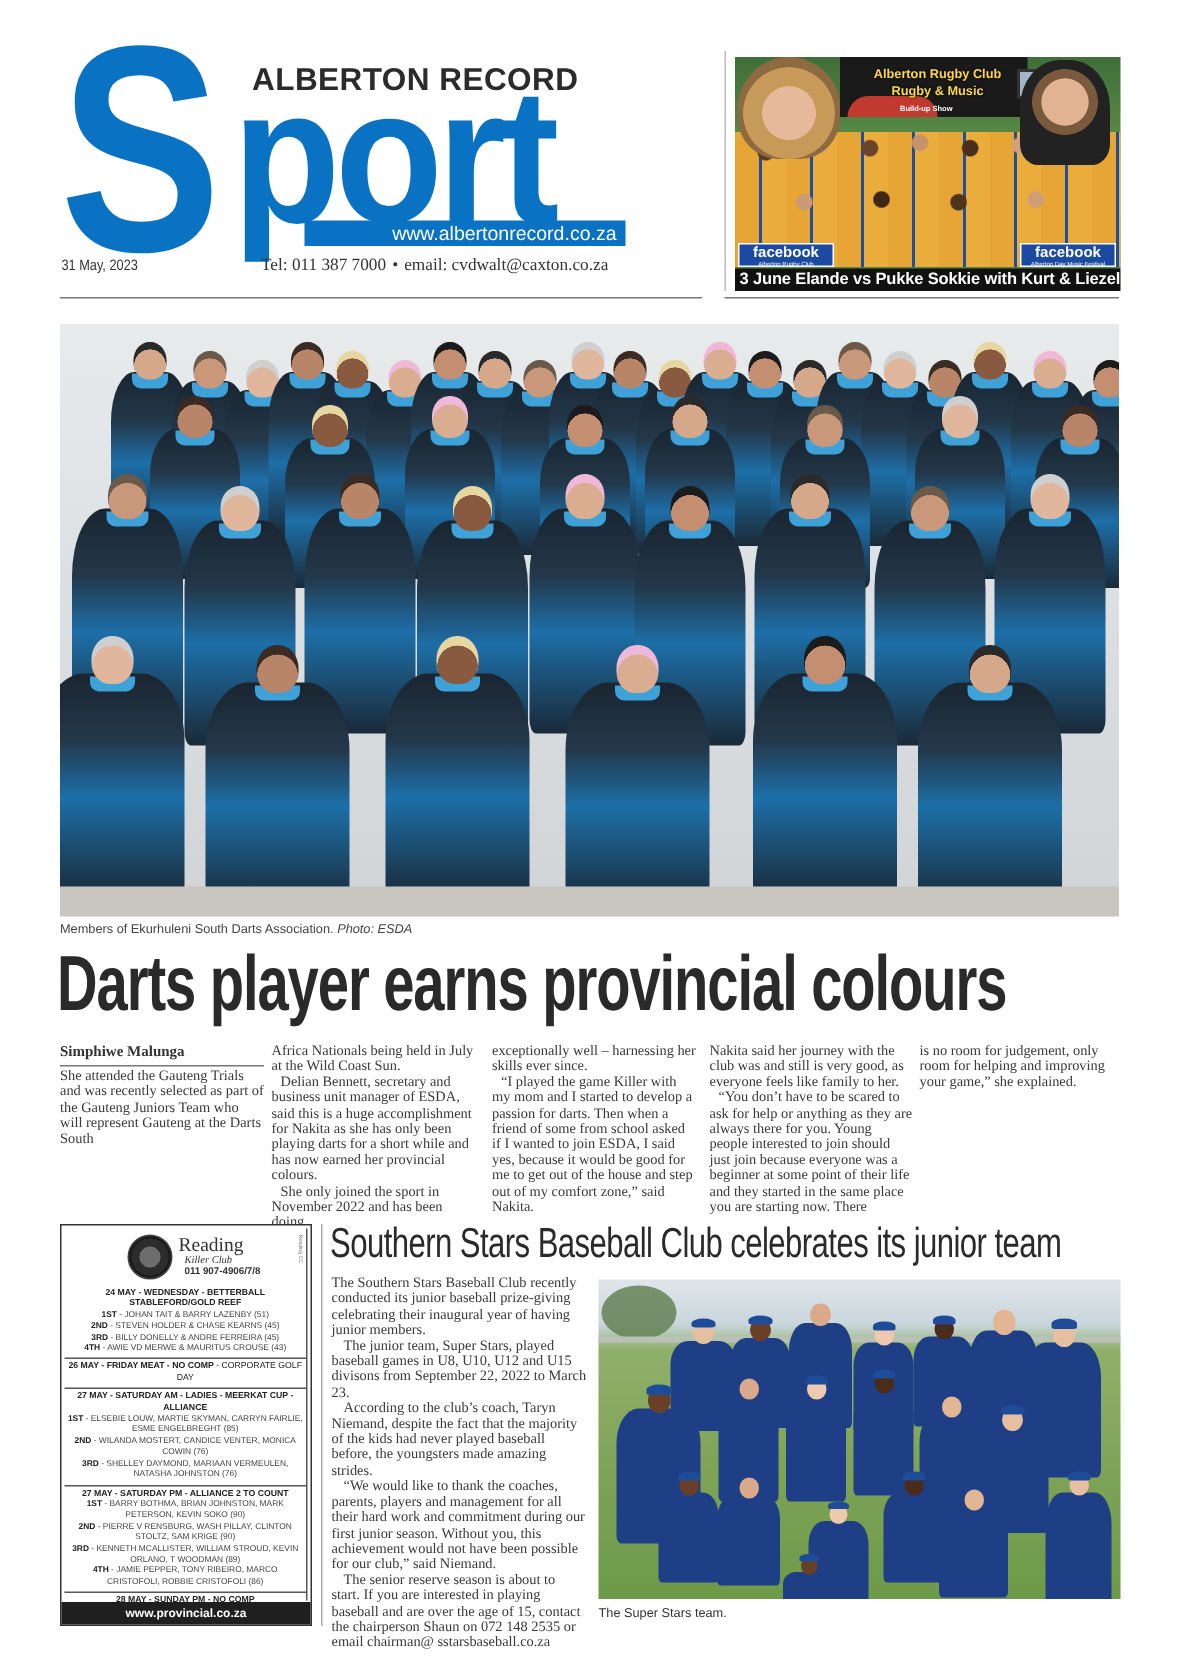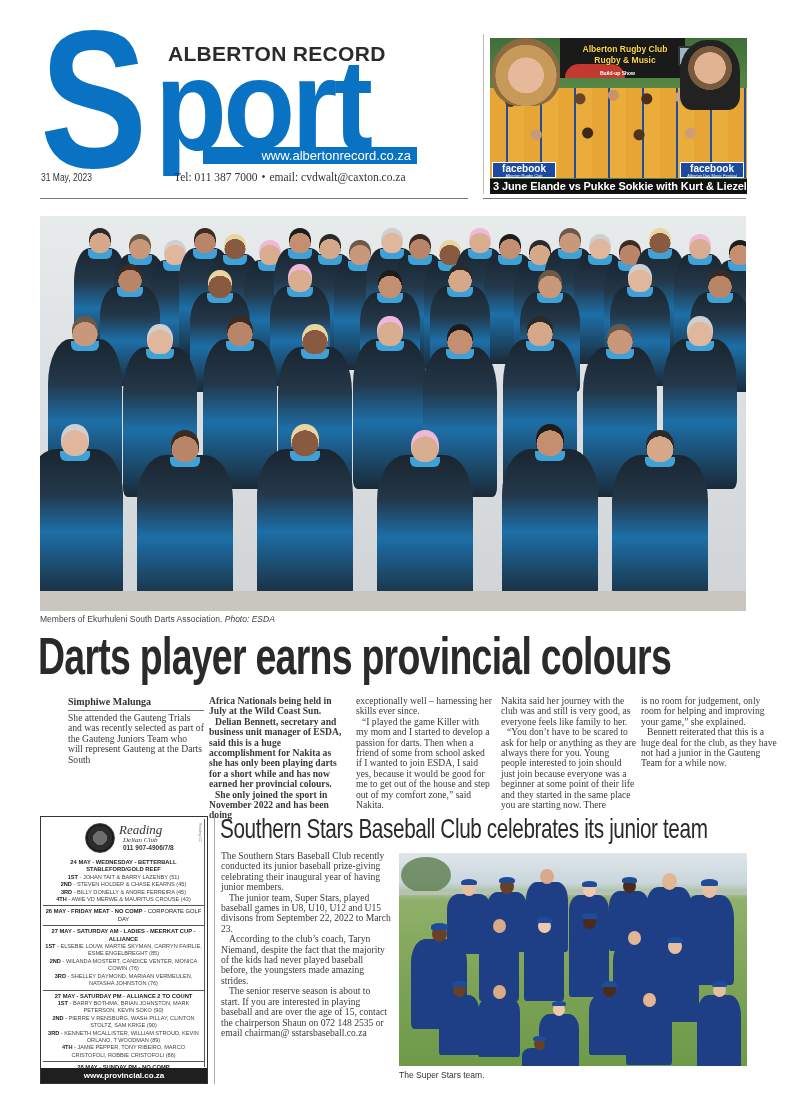--- a/index.html
+++ b/index.html
@@ -117,25 +117,25 @@
   
   .headline {
     position: absolute; left: 38px; top: 626px; width: 720px;
     font-family: "Liberation Sans", sans-serif; font-weight: 700; font-size: 52px; line-height: 60px;
     color: #2a2a2a; letter-spacing: -1px; white-space: nowrap;
     transform: scaleX(0.72); transform-origin: left top;
   }
 
   
   .article-cols { position: absolute; left: 40px; top: 696px; width: 706px; height: 108px; }
-  .col { position: absolute; top: 0; width: 136px; font-size: 9.6px; line-height: 10.4px; color: #3a3a3a; margin-left: 28px; }
+  .col { position: absolute; top: 0; width: 136px; font-size: 9.6px; line-height: 10.4px; color: #3a3a3a; }
   .col p { text-indent: 0; }
   .col p + p { text-indent: 6px; }
   .col-1 { left: 0; }
-  .col-2 { left: 141px; font-weight: bold; }
+  .col-2 { left: 141px; }
   .col-3 { left: 288px; }
   .col-4 { left: 433px; }
   .col-5 { left: 573px; }
   .byline {
     font-family: "Liberation Serif", serif; font-weight: 700; font-size: 10px; line-height: 12px; color: #333;
     border-bottom: 1px solid #777; padding-bottom: 2px; margin-bottom: 2px;
   }
 
   
   .reading-ad {
@@ -143,21 +143,21 @@
     border: 1px solid #333; background: #fff;
     font-family: "Liberation Sans", sans-serif; color: #333;
   }
   .reading-inner { position: absolute; left: 2px; top: 2px; right: 2px; bottom: 16px; border-right: 1px solid #555; }
   .ra-logo-wrap { position: relative; height: 38px; }
   .ra-crest {
     position: absolute; left: 42px; top: 4px; width: 30px; height: 30px; border-radius: 50%;
     background: radial-gradient(circle, #6d6d6d 0 35%, #2c2c2c 36% 62%, #1a1a1a 63% 100%);
     border: 1px solid #444;
   }
-  .ra-name { position: absolute; left: 76px; top: 5px; font-family: "Liberation Serif", serif; font-style: italic; font-size: 13px; line-height: 12px; color: #333; }
+  .ra-name { position: absolute; left: 76px; top: 5px; font-family: "Liberation Serif", serif; font-size: 13px; line-height: 12px; color: #333; }
   .ra-country { position: absolute; left: 80px; top: 17px; font-family: "Liberation Serif", serif; font-style: italic; font-size: 7px; color: #333; }
   .ra-phone { position: absolute; left: 80px; top: 25px; font-size: 6.5px; font-weight: 700; color: #333; }
   .ra-tag { position: absolute; right: 2px; top: 4px; font-size: 3.5px; color: #777; writing-mode: vertical-rl; }
 
   .ra-section { border-top: 1px solid #555; padding: 2px 1px 2px; text-align: center; font-size: 5.6px; line-height: 7.4px; }
   .ra-section:first-of-type { border-top: none; }
   .ra-head { font-weight: 700; color: #222; font-size: 5.8px; }
   .ra-line { color: #444; }
   .ra-line b { color: #222; }
   .ra-footer {
@@ -472,30 +472,29 @@
   <div class="col col-3">
     <p>exceptionally well – harnessing her skills ever since.</p>
     <p>“I played the game Killer with my mom and I started to develop a passion for darts. Then when a friend of some from school asked if I wanted to join ESDA, I said yes, because it would be good for me to get out of the house and step out of my comfort zone,” said Nakita.</p>
   </div>
   <div class="col col-4">
     <p>Nakita said her journey with the club was and still is very good, as everyone feels like family to her.</p>
     <p>“You don’t have to be scared to ask for help or anything as they are always there for you. Young people interested to join should just join because everyone was a beginner at some point of their life and they started in the same place you are starting now. There</p>
   </div>
   <div class="col col-5">
     <p>is no room for judgement, only room for helping and improving your game,” she explained.</p>
-    <p>Bennett reiterated that this is a huge deal for the club, as they have not had a junior in the Gauteng Team for a while now.</p>
   </div>
 </section>
 
 <aside class="reading-ad">
   <div class="reading-inner">
     <div class="ra-logo-wrap">
       <div class="ra-crest"></div>
       <div class="ra-name">Reading</div>
-      <div class="ra-country">Delian Club</div>
+      <div class="ra-country">Killer Club</div>
       <div class="ra-phone">011 907-4906/7/8</div>
       <div class="ra-tag">Reading CC</div>
     </div>
     <div id="ra-sections">
         <div class="ra-section">
           <div class="ra-head">24 MAY - WEDNESDAY - BETTERBALL STABLEFORD/GOLD REEF</div>
           <div class="ra-line"><b>1ST</b><span> - JOHAN TAIT &amp; BARRY LAZENBY (51)</span></div>
           <div class="ra-line"><b>2ND</b><span> - STEVEN HOLDER &amp; CHASE KEARNS (45)</span></div>
           <div class="ra-line"><b>3RD</b><span> - BILLY DONELLY &amp; ANDRE FERREIRA (45)</span></div>
           <div class="ra-line"><b>4TH</b><span> - AWIE VD MERWE &amp; MAURITUS CROUSE (43)</span></div>
@@ -524,20 +523,21 @@
   <a class="ra-footer">www.provincial.co.za</a>
 </aside>
 
 <div class="vert-rule"></div>
 
 <h2 class="bb-headline">Southern Stars Baseball Club celebrates its junior team</h2>
 <div class="bb-text">
   <p>The Southern Stars Baseball Club recently conducted its junior baseball prize-giving celebrating their inaugural year of having junior members.</p>
   <p>The junior team, Super Stars, played baseball games in U8, U10, U12 and U15 divisons from September 22, 2022 to March 23.</p>
   <p>According to the club’s coach, Taryn Niemand, despite the fact that the majority of the kids had never played baseball before, the youngsters made amazing strides.</p>
+  <p>“We would like to thank the coaches, parents, players and management for all their hard work and commitment during our first junior season. Without you, this achievement would not have been possible for our club,” said Niemand.</p>
   <p>The senior reserve season is about to start. If you are interested in playing baseball and are over the age of 15, contact the chairperson Shaun on 072 148 2535 or email chairman@ sstarsbaseball.co.za</p>
 </div>
 <figure class="bb-photo" id="bb-photo">
   <div class="bb-tree"></div>
   <div class="bb-fence"></div>
 <div class="bb-kid" style="left: 70px; top: 28px;">
       <div class="b" style="left: -22px; top: 13.3px; width: 44px; height: 60px;"></div>
       <div class="h" style="left: -7px; top: 0px; width: 14px; height: 15.4px; background: rgb(230, 191, 160);"></div>
       <div class="c" style="left: -8px; top: -2px; width: 16px; height: 6.3px;"></div>
     </div>

